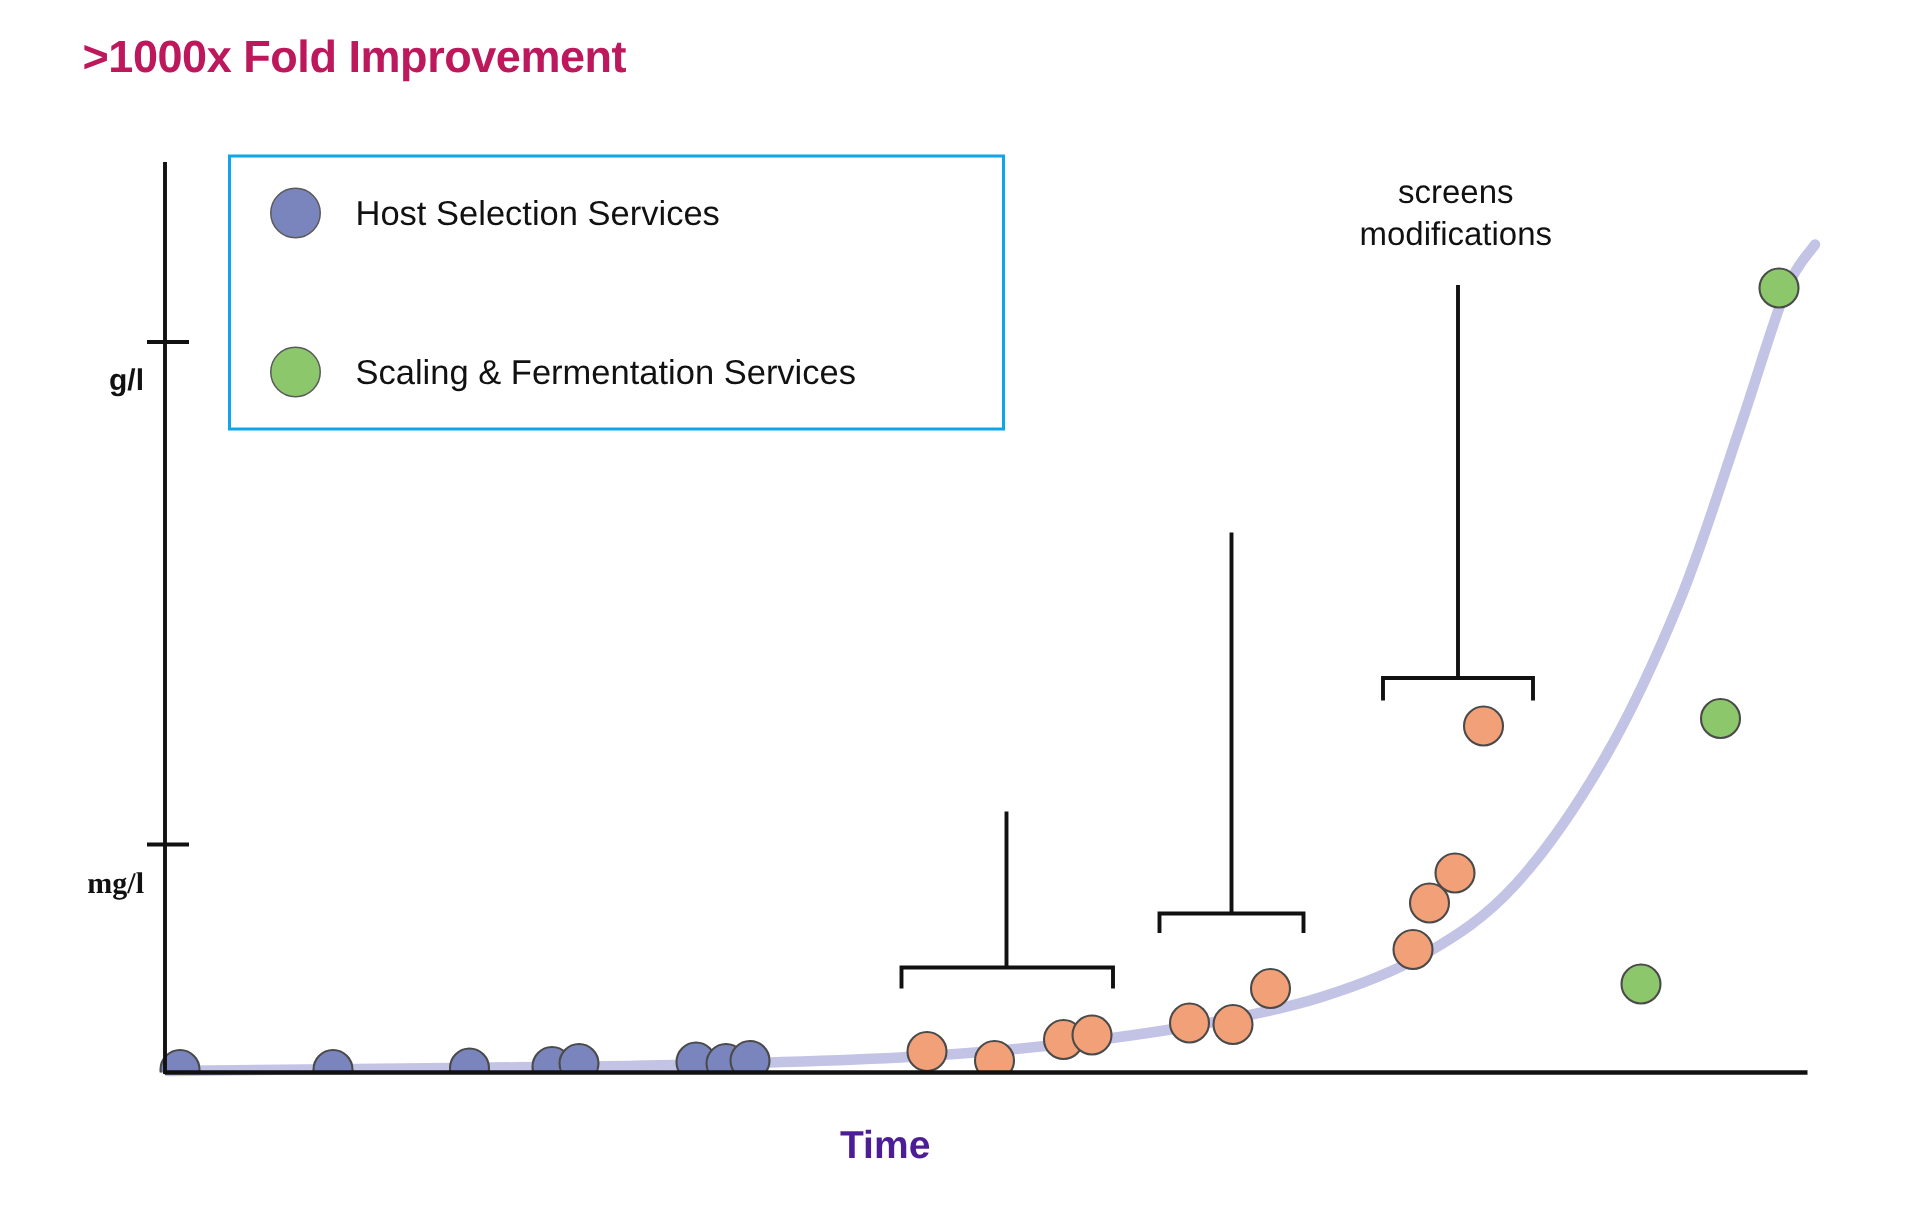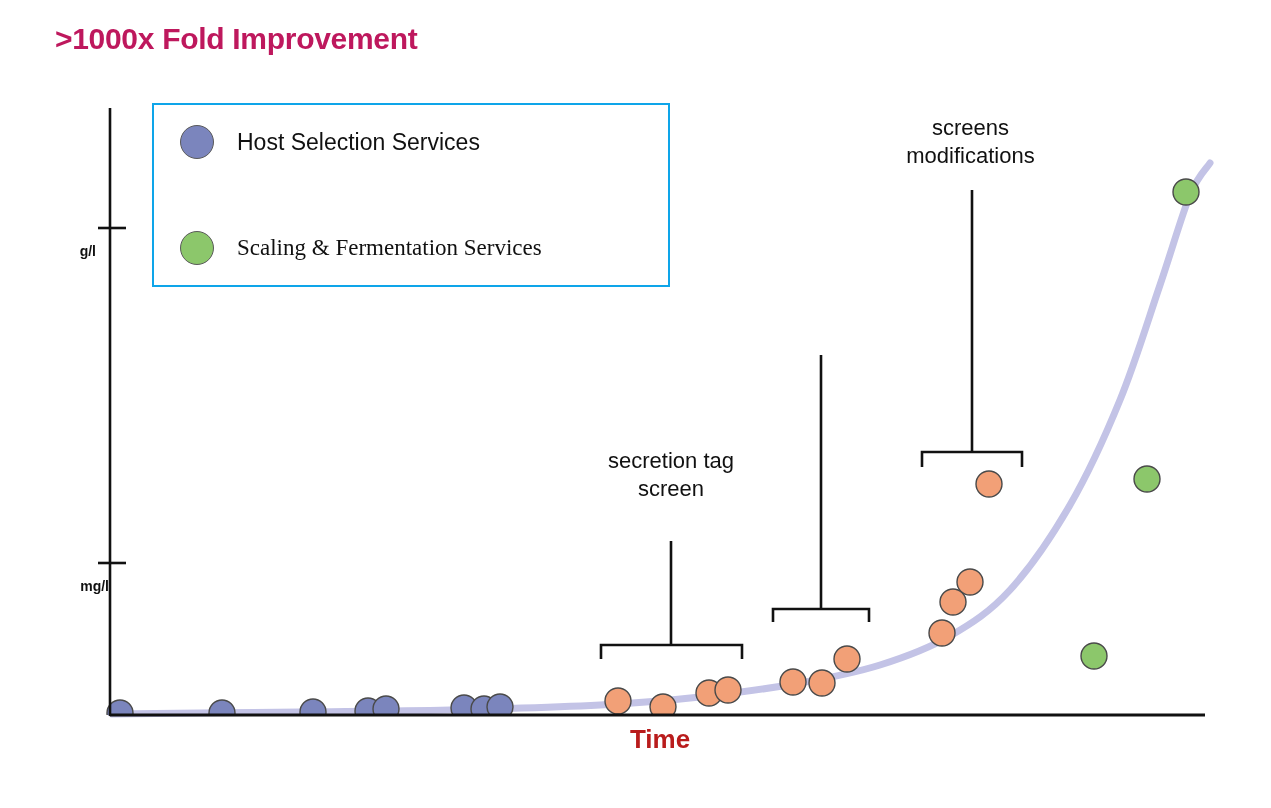--- a/index.html
+++ b/index.html
@@ -40,42 +40,42 @@
     position: absolute;
     left: 0;
     top: 0;
     width: 1271px;
     height: 808px;
   }
 
   
   .axis-tick-label {
     position: absolute;
-    font-size: 14px;
+    font-size: 20px;
     font-weight: bold;
     color: #111111;
     text-align: right;
     white-space: nowrap;
   }
   #ylabel-gl {
     left: 0px; top: 243px; width: 96px;
   }
   #ylabel-mgl {
-    left: 13px; top: 578px; width: 96px;
+    left: 0px; top: 578px; width: 96px; font-family: Liberation Serif, serif;
   }
 
   #xaxis-title {
     position: absolute;
     left: 560px;
-    top: 724px;
+    top: 748px;
     width: 200px;
-    text-align: center;
+    text-align: left;
     font-size: 26px;
     font-weight: bold;
-    color: #b91c1c;
+    color: #4c1d95;
   }
 
   
   #legend-box {
     position: absolute;
     left: 152px;
     top: 103px;
     width: 518px;
     height: 184px;
     border: 2px solid #0ea5e9;
@@ -84,21 +84,21 @@
   }
   .legend-row {
     position: absolute;
     left: 26px;
     height: 40px;
     display: flex;
     align-items: center;
   }
   #legend-row-0 { top: 17px; }
   #legend-row-1 { top: 70px; }
-  #legend-row-2 { top: 123px; font-family: Liberation Serif, serif; }
+  #legend-row-2 { top: 123px; }
 
   .legend-marker {
     width: 32px;
     height: 32px;
     border-radius: 50%;
     border: 1.5px solid #5a5a5a;
     flex: 0 0 auto;
   }
   .legend-label {
     margin-left: 23px;
@@ -201,18 +201,16 @@
     <div class="legend-row" id="legend-row-0">
       <span class="legend-marker" style="background:#7b85bd"></span>
       <span class="legend-label">Host Selection Services</span>
     </div>
     <div class="legend-row" id="legend-row-2">
       <span class="legend-marker" style="background:#8cc76b"></span>
       <span class="legend-label">Scaling &amp; Fermentation Services</span>
     </div>
   </div>
 
-  <div class="annotation-label" id="ann-label-secretion">secretion tag
-screen</div>
   <div class="annotation-label" id="ann-label-genome">screens
 modifications</div>
 
 </div>
 
 </body></html>

